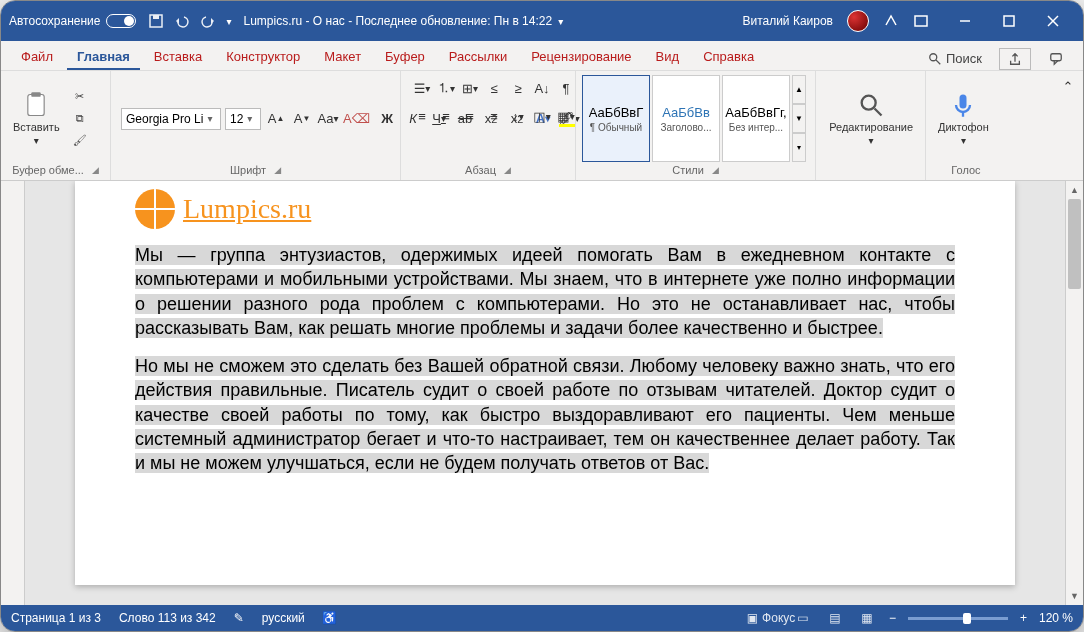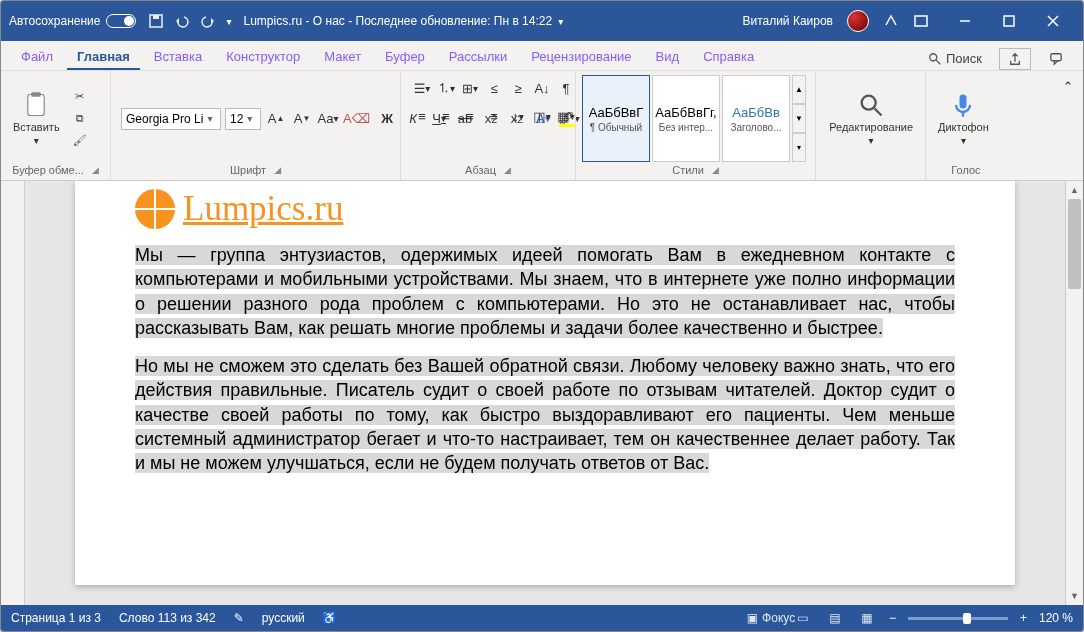--- a/index.html
+++ b/index.html
@@ -1,31 +1,31 @@
 <!DOCTYPE html>
 <html><head>
 <meta charset="utf-8">
 <style>
 * { box-sizing: border-box; margin: 0; padding: 0; font-family: "Segoe UI", sans-serif; }
 body { background: #f0f0f0; }
-.window { width: 1084px; height: 632px; margin: 0 auto; background: #fff; border: 1px solid #888; display: flex; flex-direction: column; box-shadow: 0 8px 24px rgba(0,0,0,.3); border-radius: 3px; overflow: hidden; }
+.window { width: 1084px; height: 632px; margin: 0 auto; background: #fff; border: 1px solid #888; display: flex; flex-direction: column; box-shadow: 0 8px 24px rgba(0,0,0,.3); border-radius: 15px; overflow: hidden; }
 .titlebar { height: 40px; background: #2B579A; color: #fff; display: flex; align-items: center; font-size: 12px; padding: 0 8px; gap: 12px; }
 .titlebar .autosave { display: flex; align-items: center; gap: 6px; }
 .toggle { width: 30px; height: 14px; border: 1px solid #fff; border-radius: 8px; position: relative; background: #2B579A; }
 .toggle::after { content: ""; position: absolute; right: 1px; top: 1px; width: 10px; height: 10px; background: #fff; border-radius: 50%; }
 .qat { display: flex; gap: 10px; align-items: center; }
 .qat-icon { width: 16px; height: 16px; opacity: .9; }
 .title-text { flex: 0 0 auto; display: flex; align-items: center; gap: 6px; }
 .chev { font-size: 10px; }
 .titlebar-right { margin-left: auto; display: flex; align-items: center; gap: 14px; }
 .avatar { width: 22px; height: 22px; border-radius: 50%; background: radial-gradient(circle at 30% 30%, #d33, #600); border: 1px solid #fff; }
 .winbtns { display: flex; gap: 0; }
 .winbtn { width: 44px; height: 40px; display: flex; align-items: center; justify-content: center; cursor: pointer; }
 .tabbar { height: 30px; background: #F3F2F1; display: flex; align-items: flex-end; padding: 0 10px; gap: 4px; border-bottom: 1px solid #ddd; }
-.tab { padding: 6px 10px 4px; font-size: 13px; color: #8b5cf6; cursor: pointer; border-bottom: 2px solid transparent; }
+.tab { padding: 6px 10px 4px; font-size: 13px; color: #b91c1c; cursor: pointer; border-bottom: 2px solid transparent; }
 .tab.active { color: #2B579A; font-weight: 600; border-bottom: 2px solid #2B579A; }
 .tabbar-right { margin-left: auto; display: flex; align-items: center; gap: 8px; font-size: 13px; color: #444; }
 .tabbar-right .btn { padding: 3px 8px; border: 1px solid transparent; display: flex; align-items: center; gap: 4px; cursor: pointer; }
 .share-btn { border: 1px solid #bbb !important; color: #444; }
 .ribbon { height: 110px; background: #F3F2F1; display: flex; border-bottom: 1px solid #ccc; }
 .group { display: flex; flex-direction: column; border-right: 1px solid #ddd; padding: 4px 6px 2px; }
 .group-body { flex: 1; display: flex; align-items: center; gap: 4px; }
 .group-label { font-size: 11px; color: #666; text-align: center; padding: 2px 0; display: flex; justify-content: center; align-items: center; gap: 4px; }
 .launcher { font-size: 9px; color: #888; margin-left: 4px; }
 .big-btn { display: flex; flex-direction: column; align-items: center; gap: 2px; font-size: 11px; color: #333; padding: 4px 6px; cursor: pointer; }
@@ -49,21 +49,21 @@
 .styles-scroll div { flex: 1; border: 1px solid #ccc; font-size: 8px; display: flex; align-items: center; justify-content: center; cursor: pointer; }
 .doc-area { flex: 1; background: #E6E6E6; display: flex; overflow: hidden; position: relative; }
 .ruler-v { width: 24px; background: #F3F2F1; border-right: 1px solid #ccc; }
 .doc-scroll { flex: 1; overflow: auto; display: flex; justify-content: center; padding: 0 0 20px; }
 .page { width: 940px; background: #fff; box-shadow: 0 2px 6px rgba(0,0,0,.25); padding: 8px 60px 40px; }
 .logo-row { display: flex; align-items: center; gap: 8px; margin-bottom: 14px; }
 .orange-logo { width: 40px; height: 40px; border-radius: 50%; background: #F7931E; position: relative; overflow: hidden; }
 .orange-logo::before, .orange-logo::after { content: ""; position: absolute; background: #fff; }
 .orange-logo::before { width: 2px; height: 100%; left: 50%; transform: translateX(-50%); }
 .orange-logo::after { width: 100%; height: 2px; top: 50%; transform: translateY(-50%); }
-.logo-text { font-family: Georgia, serif; font-size: 35px; color: #F7931E; text-decoration: underline; }
+.logo-text { font-family: Georgia, serif; font-size: 28px; color: #F7931E; text-decoration: underline; }
 .body-text { font-family: Georgia, "Times New Roman", serif; font-size: 18px; line-height: 1.35; color: #000000; text-align: justify; }
 .body-text p { margin-bottom: 14px; }
 .highlight { background: #d8d8d8; }
 .scroll-v { width: 18px; background: #F3F2F1; border-left: 1px solid #ccc; display: flex; flex-direction: column; }
 .scroll-v .arr { height: 18px; font-size: 9px; display: flex; align-items: center; justify-content: center; color: #666; cursor: pointer; }
 .scroll-v .track { flex: 1; position: relative; }
 .scroll-v .thumb { position: absolute; top: 0; left: 2px; right: 2px; height: 90px; background: #c0c0c0; border-radius: 2px; }
 .statusbar { height: 26px; background: #2B579A; color: #fff; display: flex; align-items: center; font-size: 12px; padding: 0 10px; gap: 18px; }
 .statusbar .right { margin-left: auto; display: flex; align-items: center; gap: 12px; }
 .zoom-slider { width: 100px; height: 3px; background: #7a9dd1; position: relative; }
@@ -270,26 +270,26 @@
         </div>
     </div>
 
     <div class="group" style="width:240px">
       <div class="group-body styles-body">
         <div class="style-box sel">
           <div class="style-preview">АаБбВвГ</div>
           <div class="style-title">¶ Обычный</div>
         </div>
         <div class="style-box">
+          <div class="style-preview" style="color:#2E74B5">АаБбВв</div>
+          <div class="style-title">Заголово...</div>
+        </div>
+        <div class="style-box">
           <div class="style-preview">АаБбВвГг,</div>
           <div class="style-title">Без интер...</div>
-        </div>
-        <div class="style-box">
-          <div class="style-preview" style="color:#2E74B5">АаБбВв</div>
-          <div class="style-title">Заголово...</div>
         </div>
         <div class="styles-scroll">
           <div>▲</div>
           <div>▼</div>
           <div>▾</div>
         </div>
       </div>
       <div class="group-label">
           <span>Стили</span>
           <span class="launcher">◢</span>

